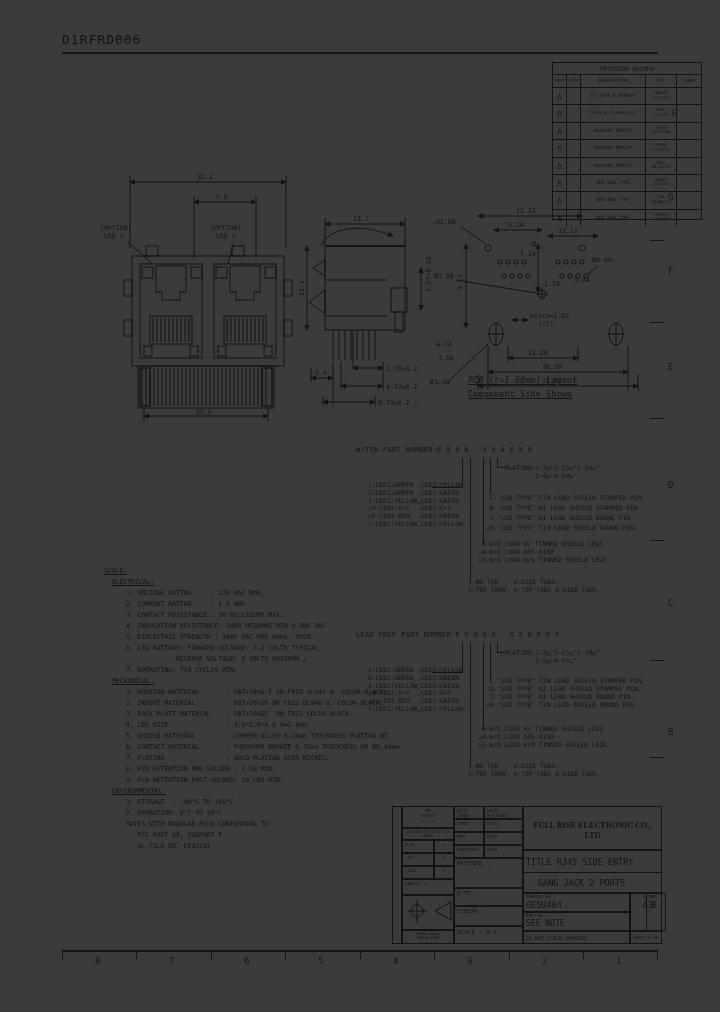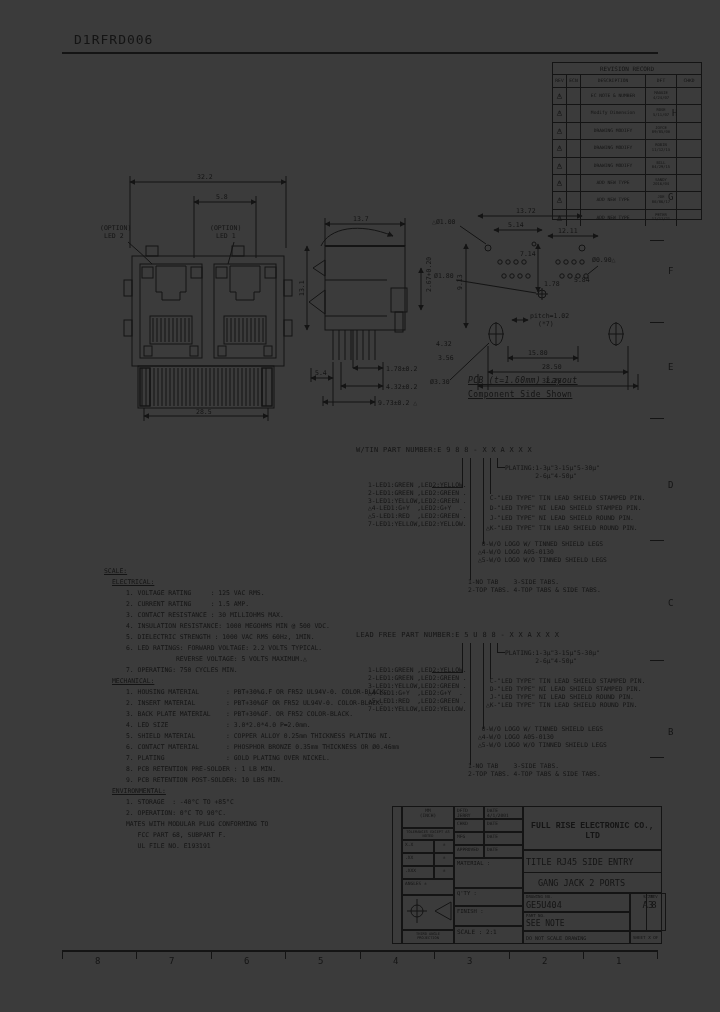--- a/index.html
+++ b/index.html
@@ -43,21 +43,21 @@
   .tb .lbl{font-size:4px;display:block;}
   .vert{position:absolute;transform:rotate(-90deg);transform-origin:center;white-space:nowrap;
         font-size:4.2px;letter-spacing:0.5px;}
   .cap{position:absolute;font-size:8px;text-decoration:underline;letter-spacing:0.4px;white-space:pre;}
 </style>
 </head>
 <body>
 
 <div id="sheet">
 
-  <div class="abs" style="left:62px;top:32px;font-size:13px;letter-spacing:1px;margin-left:12px;">D1RFRD006</div>
+  <div class="abs" style="left:62px;top:32px;font-size:13px;letter-spacing:1px;">D1RFRD006</div>
   <div class="hline" style="left:62px;top:52px;width:596px;height:2px;"></div>
 
   <div id="revtable">
     <div class="ttl">REVISION RECORD</div>
     <div class="revrow hdr">
       <div class="rc c1">REV</div>
       <div class="rc c2">ECN</div>
       <div class="rc c3">DESCRIPTION</div>
       <div class="rc c4" style="line-height: 12px; font-size: 4.6px; padding-top: 0px; white-space: pre-line;">DFT</div>
       <div class="rc c5">CHKD</div>
@@ -497,21 +497,21 @@
     <div class="tb" style="left:92px;top:13px;width:39px;height:13px;">DATE</div>
     <div class="tb" style="left:62px;top:26px;width:30px;height:13px;">MFG</div>
     <div class="tb" style="left:92px;top:26px;width:39px;height:13px;">DATE</div>
     <div class="tb" style="left:62px;top:39px;width:30px;height:13px;">APPROVED</div>
     <div class="tb" style="left:92px;top:39px;width:39px;height:13px;">DATE</div>
     <div class="tb" style="left:62px;top:52px;width:69px;height:30px;font-size:5.5px;">MATERIAL :</div>
     <div class="tb" style="left:62px;top:82px;width:69px;height:18px;font-size:5.5px;">Q'TY :</div>
     <div class="tb" style="left:62px;top:100px;width:69px;height:20px;font-size:5.5px;">FINISH :</div>
     <div class="tb" style="left:62px;top:120px;width:69px;height:18px;font-size:6px;">SCALE : 2:1</div>
 
-    <div class="tb" style="left:131px;top:0;width:139px;height:44px;font-family:Liberation Mono, monospace;font-weight:bold;font-size:8.2px;text-align:center;padding-top:14px;">FULL RISE ELECTRONIC CO., LTD</div>
+    <div class="tb" style="left:131px;top:0;width:139px;height:44px;font-family:Liberation Serif, serif;font-weight:bold;font-size:8.2px;text-align:center;padding-top:14px;">FULL RISE ELECTRONIC CO., LTD</div>
     <div class="tb" style="left:131px;top:44px;width:139px;height:22px;font-size:8.5px;line-height:20px;border-bottom:none;">TITLE RJ45 SIDE ENTRY LEAD</div>
     <div class="tb" style="left:131px;top:66px;width:139px;height:21px;font-size:8.5px;line-height:18px;padding-left:14px;">GANG JACK 2 PORTS</div>
     <div class="tb" style="left:131px;top:87px;width:107px;height:19px;">
       <span class="lbl">DRAWING NO.</span>
       <span style="font-size:8.5px;">GE5U404</span>
     </div>
     <div class="tb" style="left:131px;top:106px;width:107px;height:19px;">
       <span class="lbl">PART NO.</span>
       <span style="font-size:8px;">SEE NOTE</span>
     </div>

